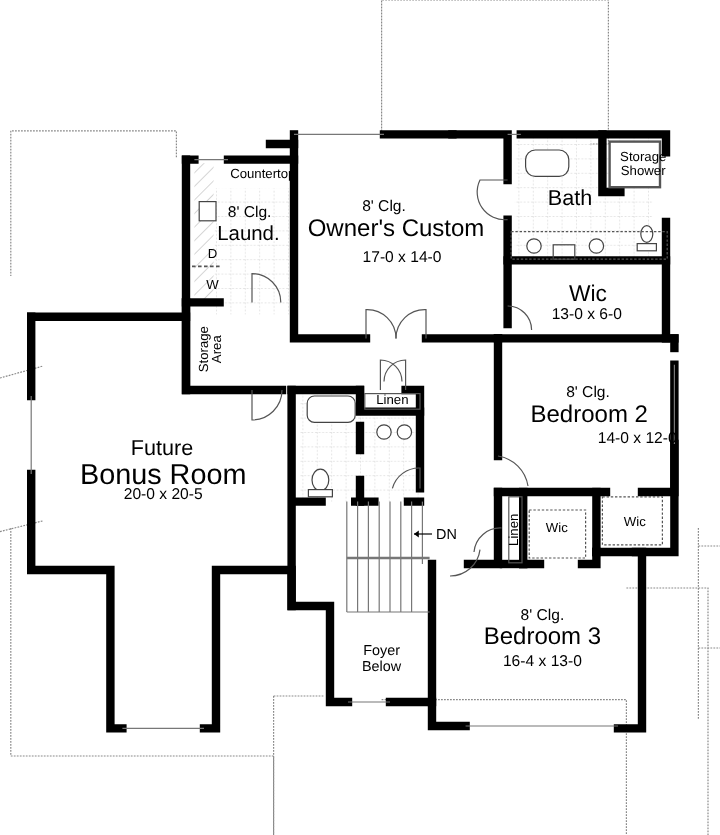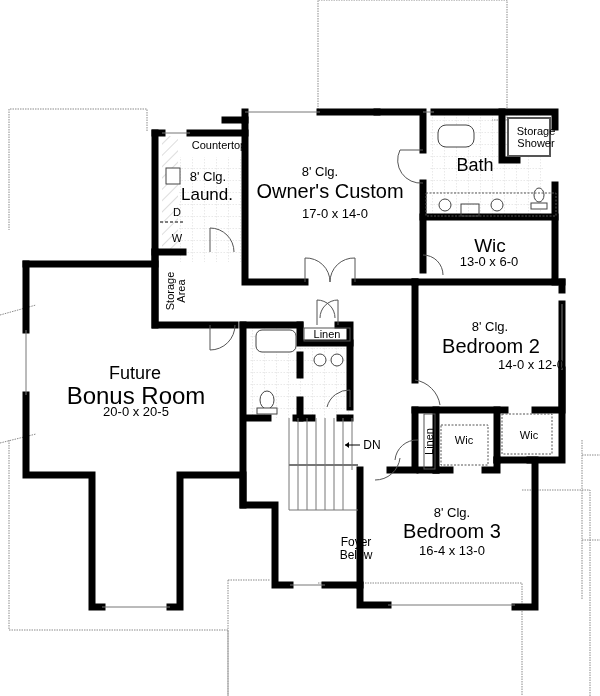--- a/index.html
+++ b/index.html
@@ -183,15 +183,15 @@
 
 <div class="lbl clg" style="left:452px;top:506px;">8' Clg.</div>
 <div class="lbl big" style="left:452px;top:521px;">Bedroom 3</div>
 <div class="lbl dim" style="left:452px;top:544px;">16-4 x 13-0</div>
 
 <div class="lbl sm" style="left:327px;top:329px;">Linen</div>
 <div class="rot" style="left:409px;top:436px;width:40px;">Linen</div>
 <div class="lbl sm" style="left:464px;top:435px;">Wic</div>
 <div class="lbl sm" style="left:529px;top:430px;">Wic</div>
 
-<div class="lbl sm" style="left:318px;top:536px;font-size:12px;margin-left:38px;"><span>Foyer</span><br><span>Below</span></div>
+<div class="lbl sm" style="left:318px;top:536px;font-size:12px;"><span>Foyer</span><br><span>Below</span></div>
 
 <div class="lbl sm" style="left:372px;top:439px;font-size:12px;">DN</div>
 
 </body></html>

